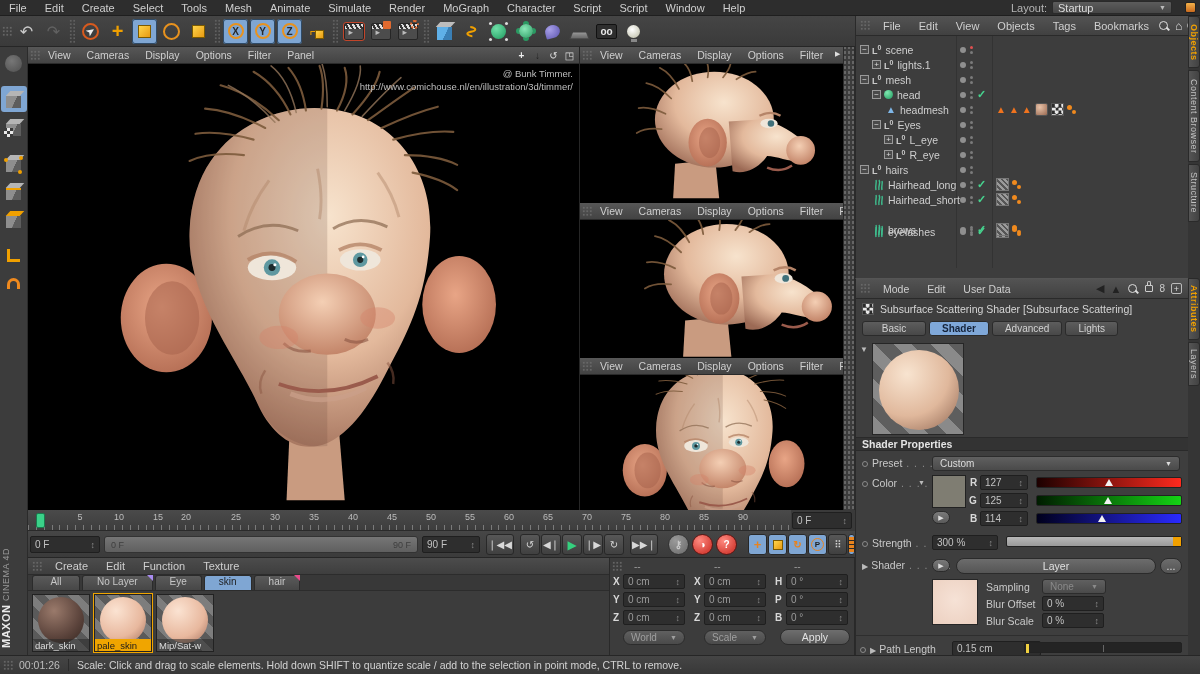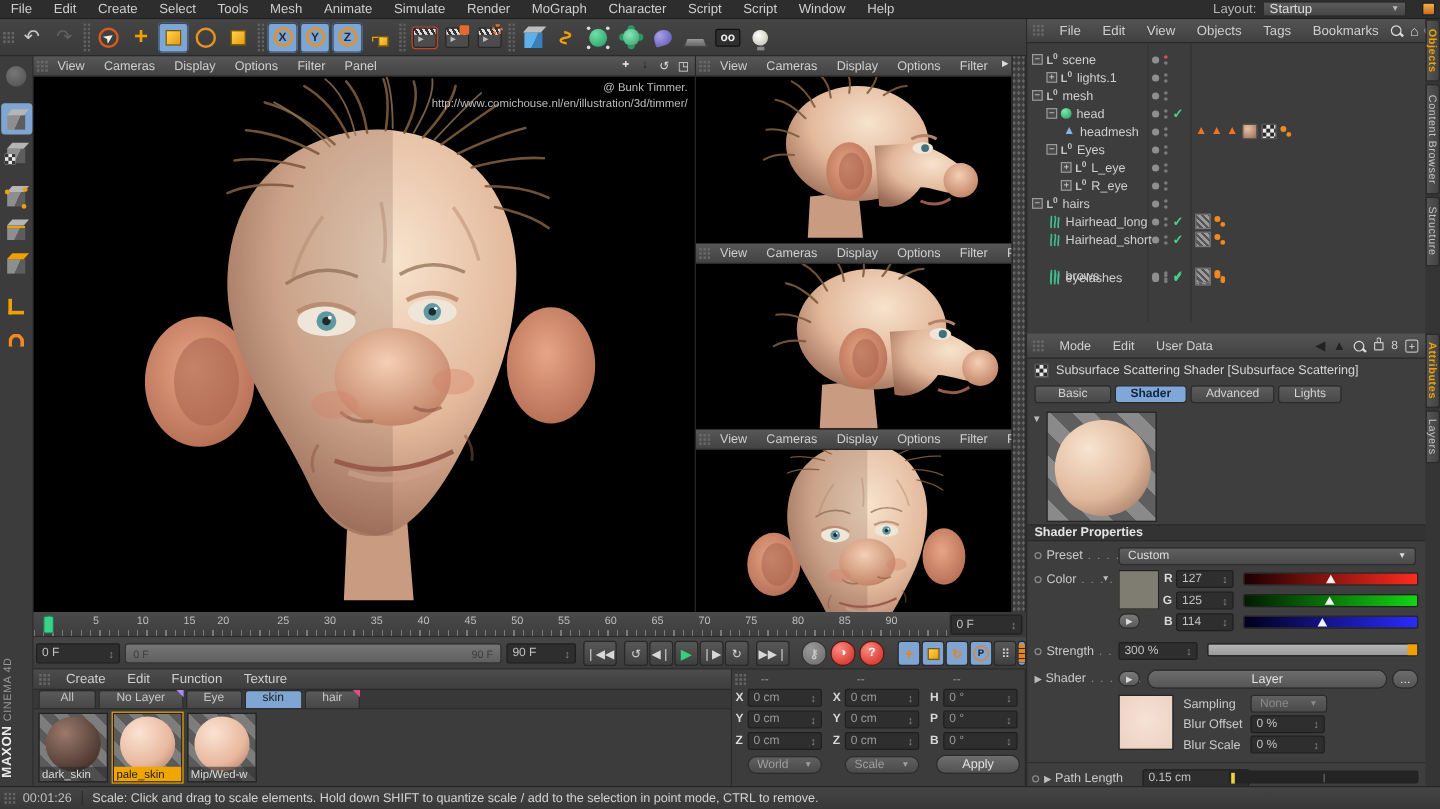--- a/index.html
+++ b/index.html
@@ -588,21 +588,21 @@
   <div class="thumb" style="left:4px">
     <div class="ball dark"></div>
     <div class="mlabel">dark_skin</div>
   </div>
   <div class="thumb" style="left:66px;outline:1px solid #f0a500">
     <div class="ball pale"></div>
     <div class="mlabel sel">pale_skin</div>
   </div>
   <div class="thumb" style="left:128px">
     <div class="ball pale"></div>
-    <div class="mlabel">Mip/Wed-w</div>
+    <div class="mlabel">Mip/Sat-w</div>
   </div>
 </div>
 
 <div id="coords">
   <div class="grip" style="position:absolute;left:2px;top:3px"></div>
   <span class="dash" style="left:24px">--</span>
   <span class="dash" style="left:104px">--</span>
   <span class="dash" style="left:184px">--</span>
 
   <span class="clabel" style="left:3px;top:18px">X</span>

